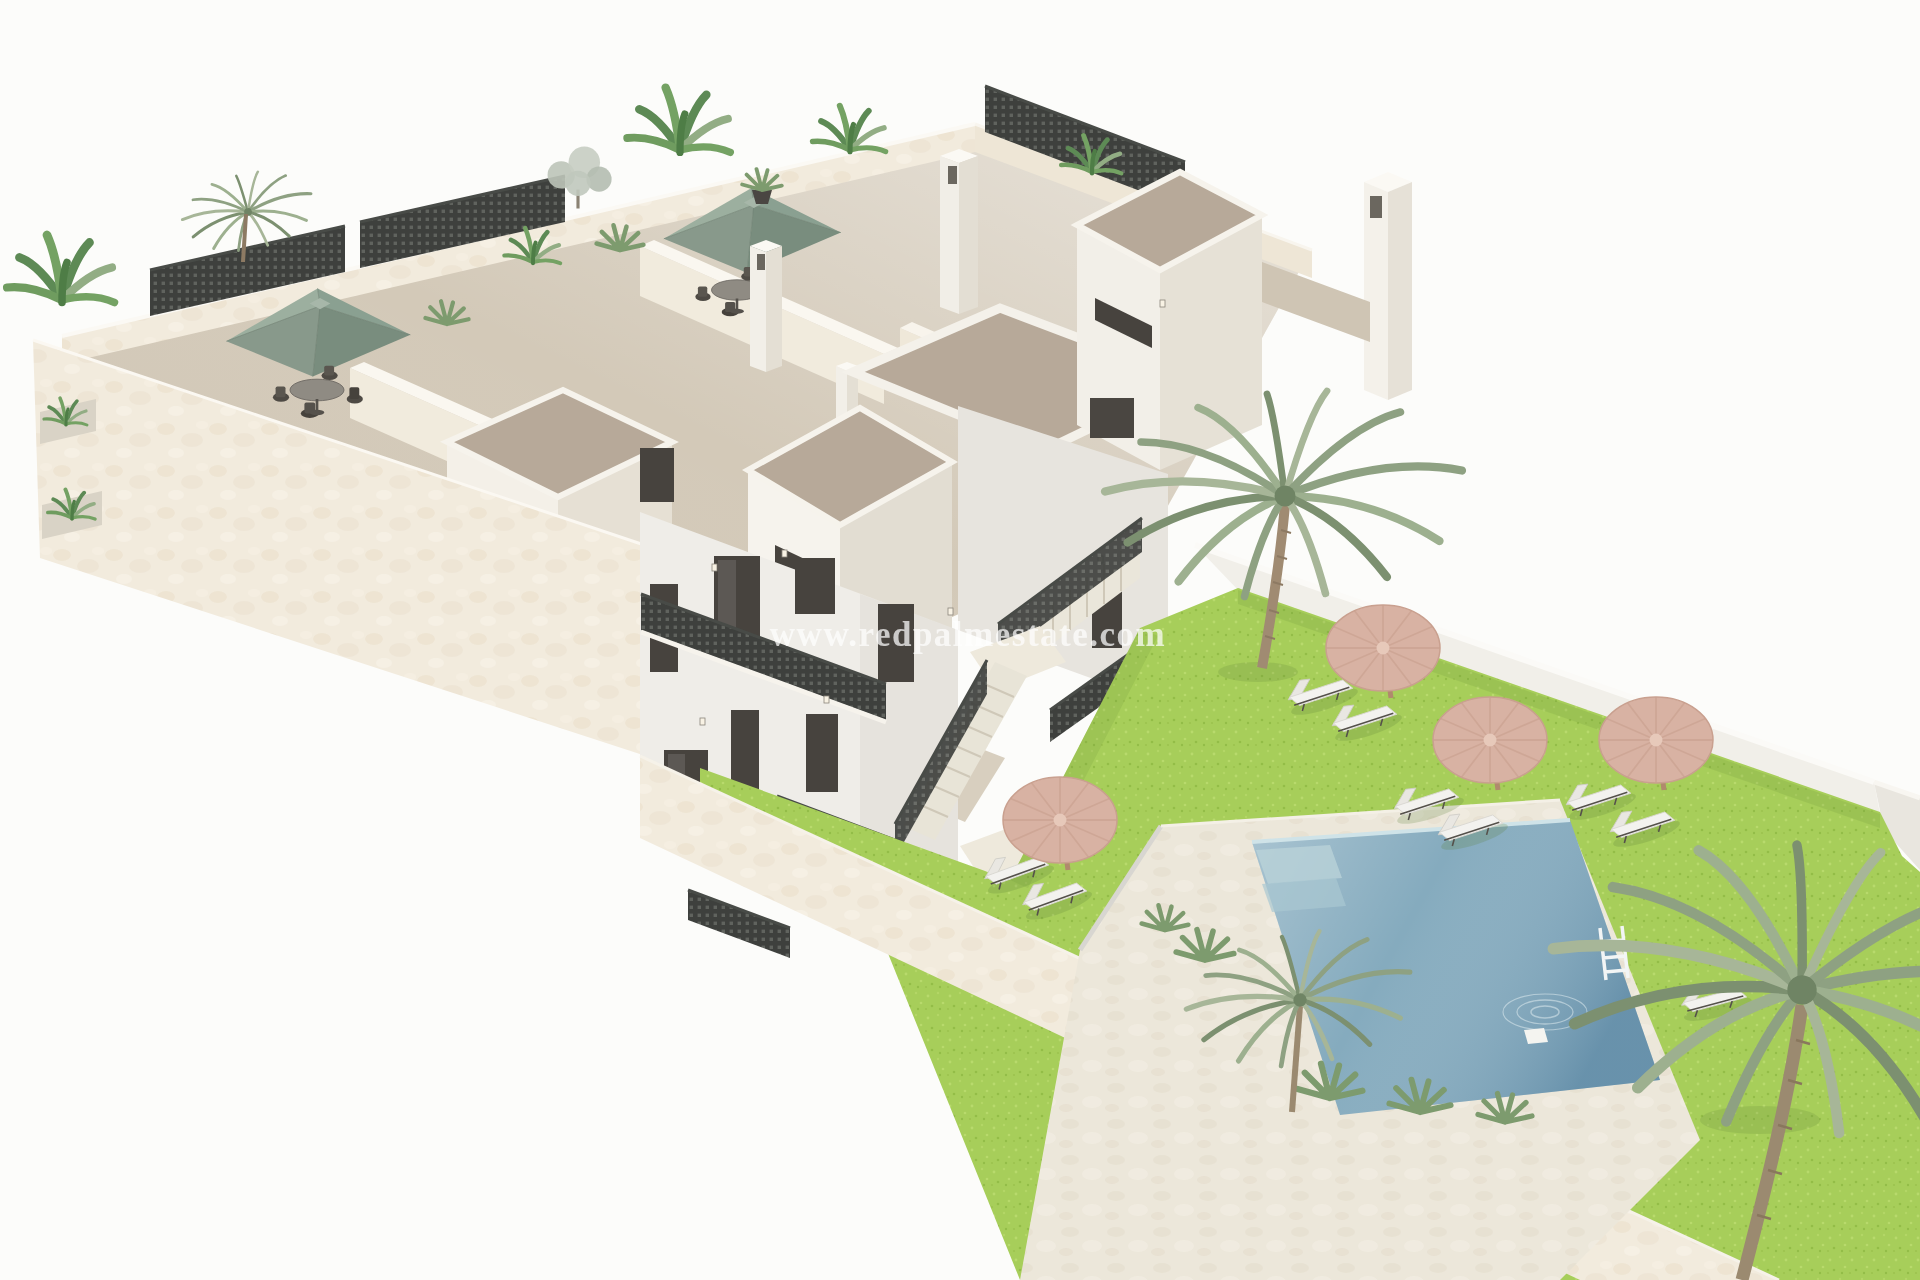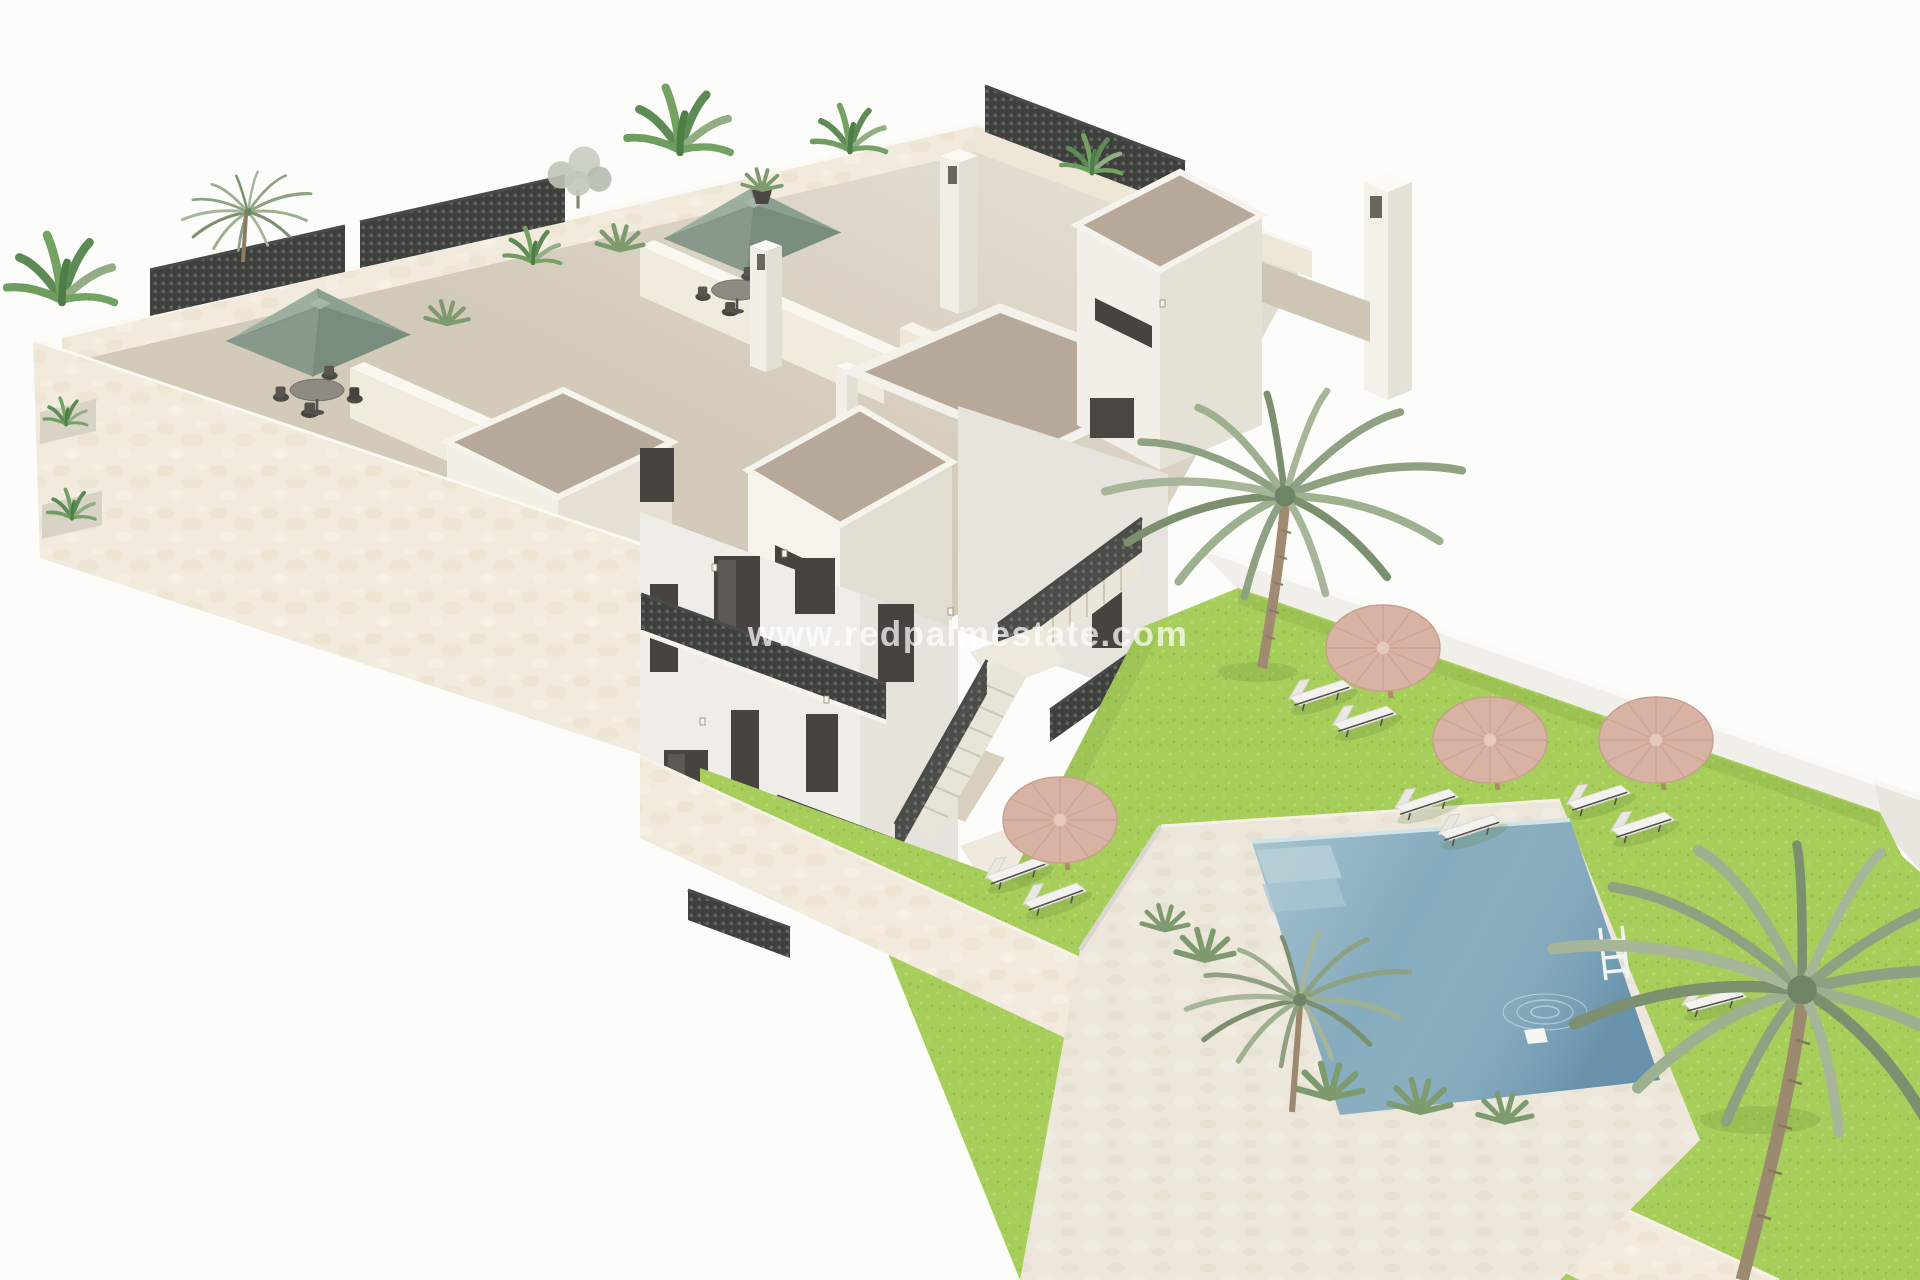--- a/index.html
+++ b/index.html
@@ -1,17 +1,17 @@
 <!DOCTYPE html>
 <html><head>
 <meta charset="utf-8">
 <style>
   html,body{margin:0;padding:0;background:#ffffff;}
   #stage{width:1920px;height:1280px;position:relative;overflow:hidden;
-         font-family:Liberation Sans, sans-serif;}
+         font-family:Liberation Serif, serif;}
   svg{display:block;}
   .steps{stroke:#cfc8b8;stroke-width:2;fill:none;}
   .toprail{stroke:#484b47;stroke-width:3;fill:none;}
   .slab{stroke:#f6f3ec;stroke-width:5;fill:none;}
   .wlight{fill:#f8f2e4;stroke:#8a857c;stroke-width:.8;}
   #watermark{font-weight:700;font-size:35px;letter-spacing:1.5px;
              text-anchor:middle;}
 </style>
 </head>
 <body>

